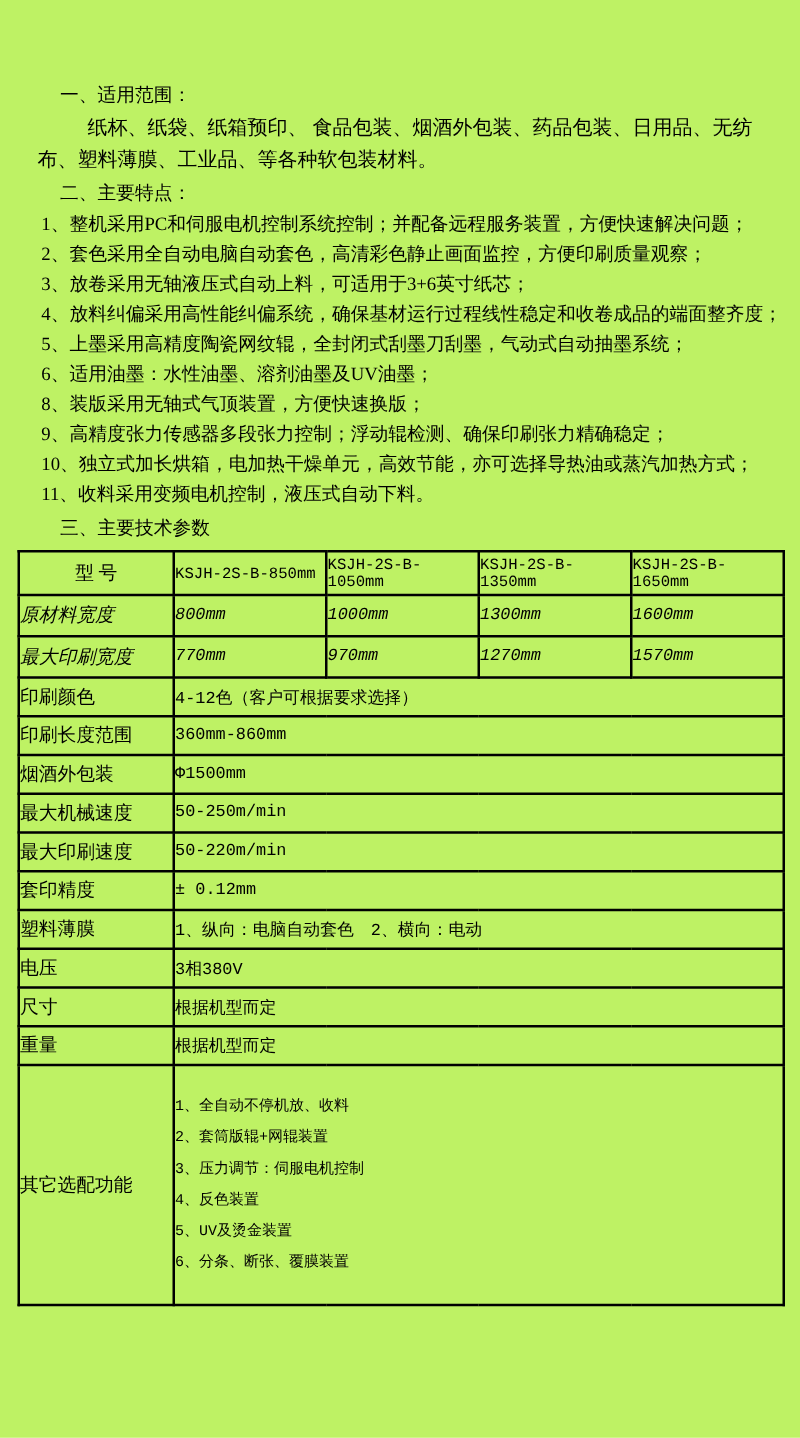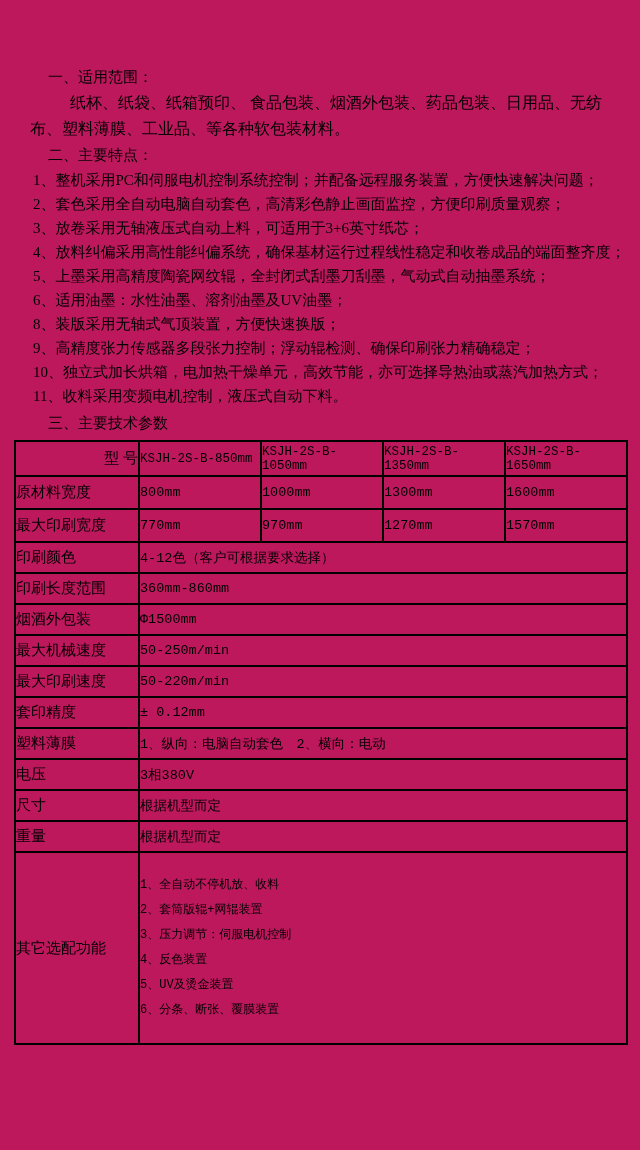--- a/index.html
+++ b/index.html
@@ -6,21 +6,21 @@
   body {
     width: 640px;
     background: #ffffff;
     font-family: "Liberation Serif", "DejaVu Serif", serif;
     color: #000000;
   }
   .page {
     position: relative;
     width: 640px;
     height: 1150px;
-    background: #be185d;
+    background: #bef264;
     overflow: hidden;
     padding-top: 64px;
     box-sizing: border-box;
   }
   .sec-heading {
     margin-left: 48px;
     font-size: 15px;
     line-height: 26px;
   }
   .scope-para {
@@ -50,34 +50,34 @@
     padding: 0;
   }
   .col-label { width: 124px; }
   .col-m { width: 122px; }
   .label-cell {
     font-size: 15px;
     padding-left: 11px;
   }
   .model-label-cell {
     font-size: 15px;
-    text-align: right;
+    text-align: center;
   }
   .val-cell {
     font-family: "Liberation Mono", "DejaVu Sans Mono", monospace;
     font-size: 13.5px;
     padding-left: 11px;
   }
   .model-cell {
     font-family: "Liberation Mono", "DejaVu Sans Mono", monospace;
     font-size: 12.5px;
     padding-left: 4px;
   }
   .r-header td { height: 33px; }
-  .r-data td { height: 31px; }
+  .r-data td { height: 31px; font-style: italic; }
   .r-merged td { height: 29px; }
   .r-options td { height: 190px; }
   .option-line {
     font-family: "Liberation Mono", "DejaVu Sans Mono", monospace;
     font-size: 12px;
     line-height: 25px;
   }
 </style>
 </head>
 <body>

